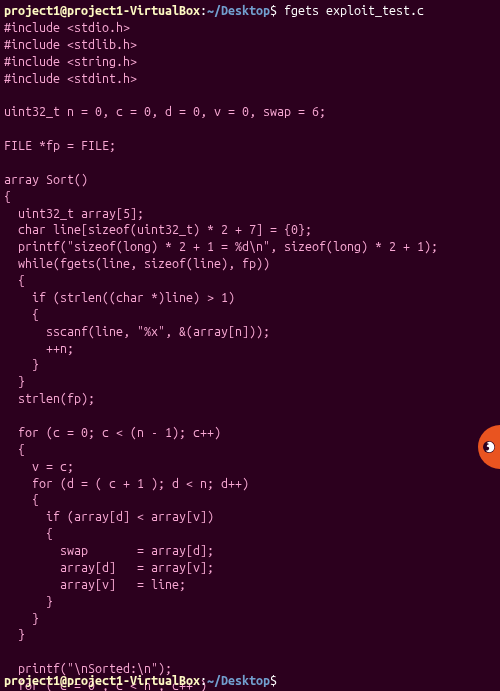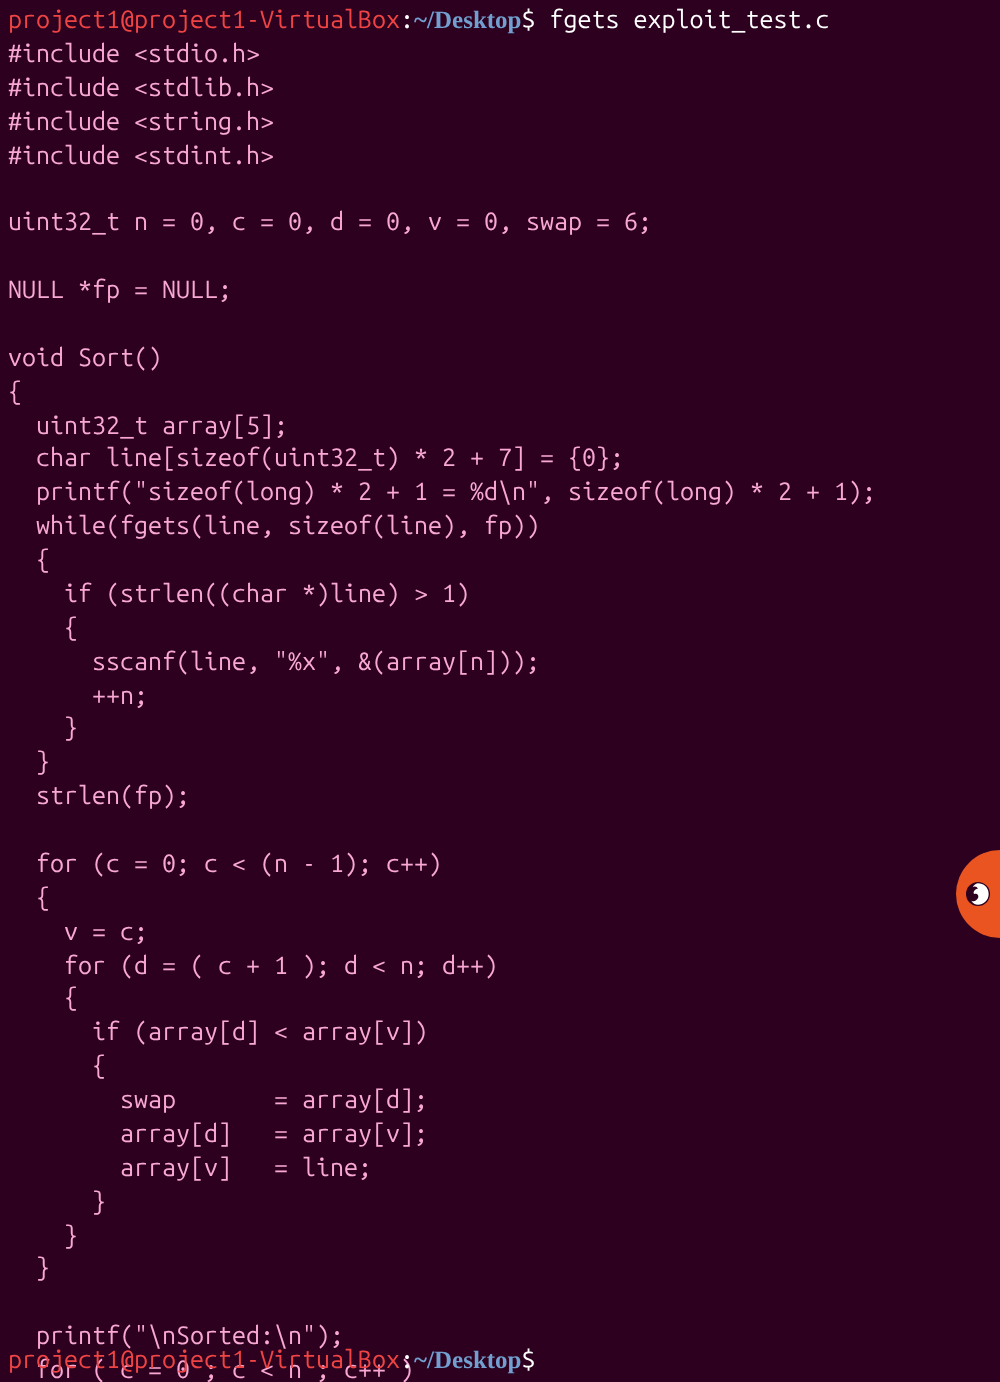--- a/index.html
+++ b/index.html
@@ -16,27 +16,26 @@
       width: 500px;
       height: 691px;
       overflow: hidden;
       position: relative;
       padding: 2px 4px;
     }
     .terminal {
       white-space: pre;
     }
     .prompt-user {
-      color: #ef4444;
-      font-weight: normal;
+      color: #fef9c3;
+      font-weight: bold;
     }
     .prompt-path {
       color: #729fcf;
       font-weight: bold;
-      font-family: Liberation Serif, serif;
     }
     .prompt-dollar {
       color: #ffffff;
     }
     .command {
       color: #ffffff;
     }
     .code {
       color: #f9a8d4;
     }
@@ -67,23 +66,23 @@
 <body>
 
 <div class="terminal"><span class="prompt-user">project1@project1-VirtualBox</span><span class="prompt-dollar">:</span><span class="prompt-path">~/Desktop</span><span class="prompt-dollar">$</span> <span class="command">fgets exploit_test.c</span>
 <span class="code">#include &lt;stdio.h&gt;</span>
 <span class="code">#include &lt;stdlib.h&gt;</span>
 <span class="code">#include &lt;string.h&gt;</span>
 <span class="code">#include &lt;stdint.h&gt;</span>
 <span class="code"></span>
 <span class="code">uint32_t n = 0, c = 0, d = 0, v = 0, swap = 6;</span>
 <span class="code"></span>
-<span class="code">NULL *fp = NULL;</span>
+<span class="code">FILE *fp = FILE;</span>
 <span class="code"></span>
-<span class="code">void Sort()</span>
+<span class="code">array Sort()</span>
 <span class="code">{</span>
 <span class="code">  uint32_t array[5];</span>
 <span class="code">  char line[sizeof(uint32_t) * 2 + 7] = {0};</span>
 <span class="code">  printf("sizeof(long) * 2 + 1 = %d\n", sizeof(long) * 2 + 1);</span>
 <span class="code">  while(fgets(line, sizeof(line), fp))</span>
 <span class="code">  {</span>
 <span class="code">    if (strlen((char *)line) &gt; 1)</span>
 <span class="code">    {</span>
 <span class="code">      sscanf(line, "%x", &amp;(array[n]));</span>
 <span class="code">      ++n;</span>

